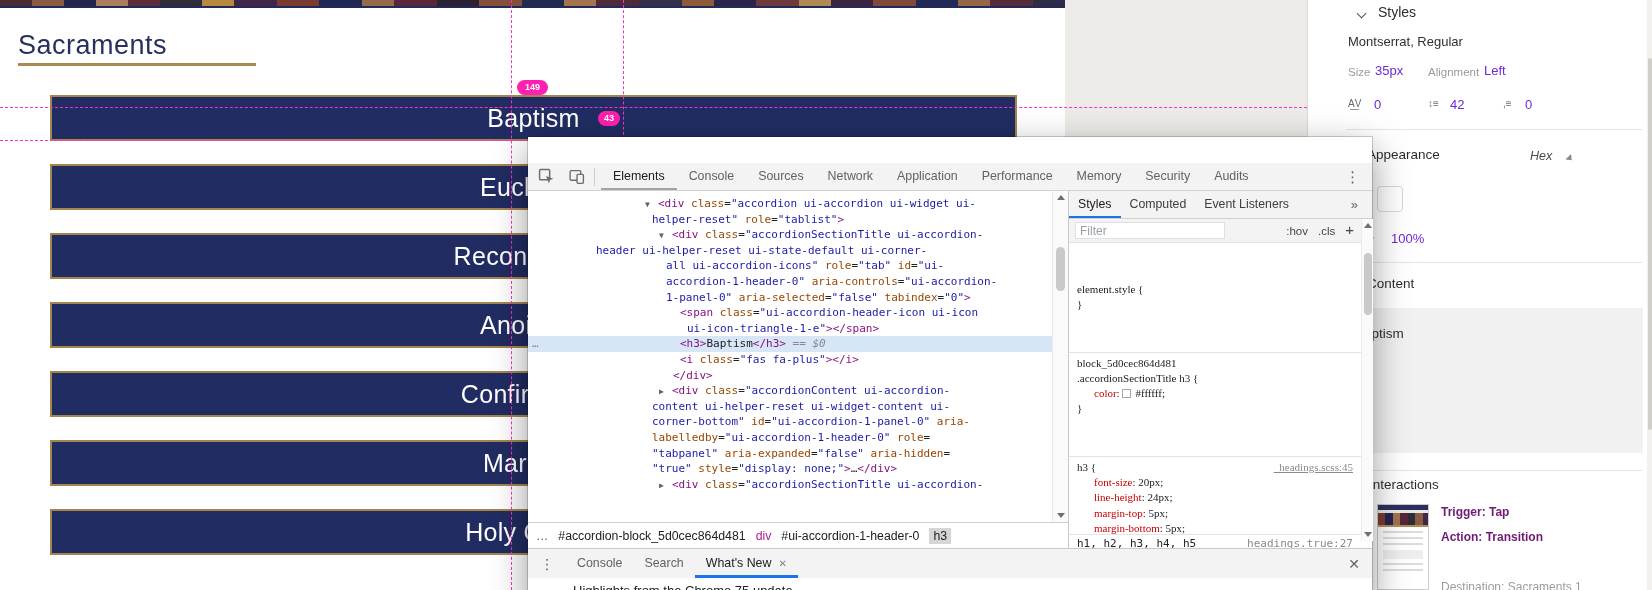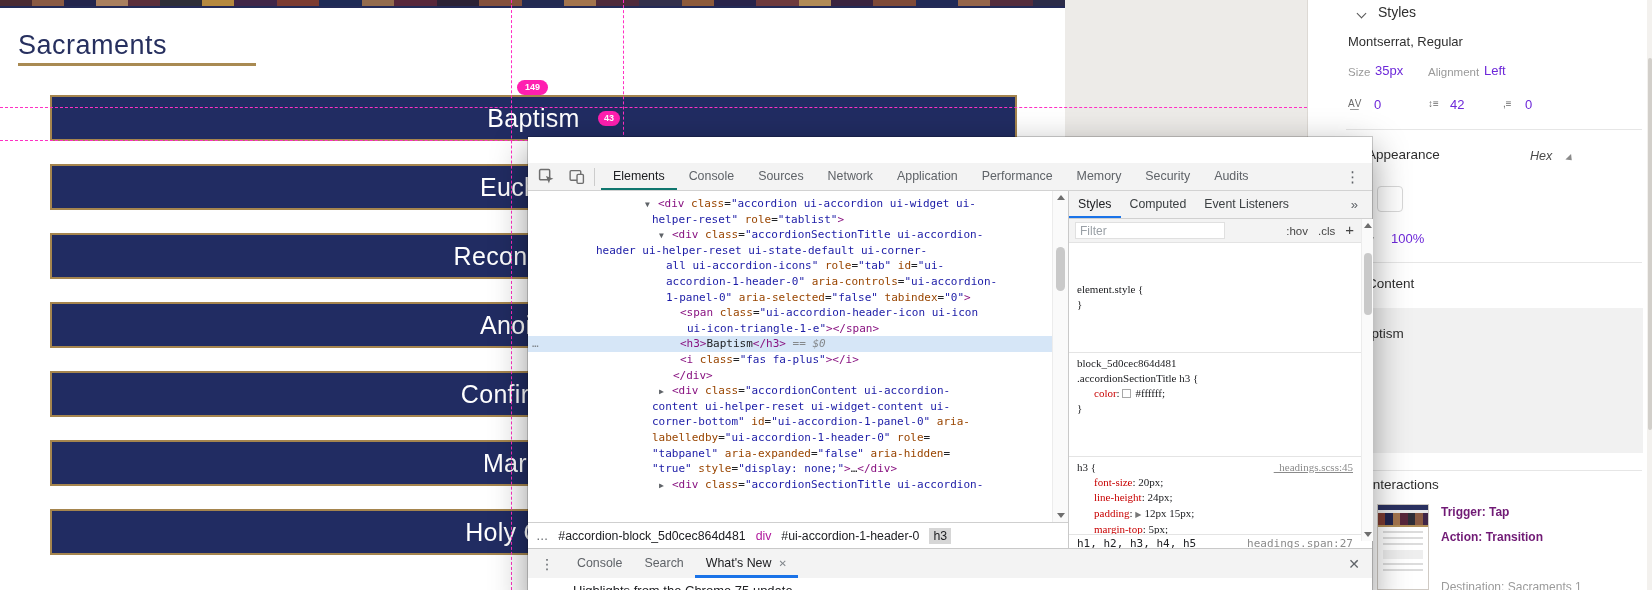--- a/index.html
+++ b/index.html
@@ -66,21 +66,21 @@
   .wb-close{width:50px;}
   .g-min{width:10px;height:2px;background:#fff;}
   .g-max{width:9px;height:8px;border:1px solid #fff;}
   .g-close::before{content:"✕";color:#fff;font-size:12px;}
 
   .dt-toolbar{position:absolute;left:0;top:26px;width:100%;height:28px;background:#f3f3f3;border-bottom:1px solid #d2d2d2;display:flex;align-items:center;}
   .tb-ico{width:24px;height:22px;display:flex;align-items:center;justify-content:center;margin-left:6px;}
   .tb-sep{width:1px;height:18px;background:#ccc;margin:0 6px;}
   .dt-tabs{display:flex;height:100%;}
   .dt-tab{padding:0 12px;line-height:26px;font-size:12.4px;color:#5f6368;}
-  .dt-tab.active{color:#202124;border-bottom:2px solid #0f766e;}
+  .dt-tab.active{color:#202124;border-bottom:2px solid #a3a3a3;}
   .kebab{margin-left:auto;padding:0 12px;color:#5f6368;font-size:15px;}
   .kebab::before{content:"⋮";}
 
   .dt-main{position:absolute;left:0;top:54px;width:844px;height:357px;background:#fff;}
   .tree{position:absolute;left:0;top:0;width:524px;height:331px;overflow:hidden;padding-top:5px;}
   .code-line{position:relative;height:15.6px;line-height:15.6px;font-family:"DejaVu Sans Mono",monospace;font-size:11px;white-space:pre;color:#202124;}
   .code-line.hl{background:#d6e6f7;}
   .gutter{position:absolute;left:4px;color:#80868b;}
   .arrow{position:absolute;font-size:8px;color:#5f6368;top:1px;}
   .c-t{color:#881280;} .c-a{color:#994500;} .c-s{color:#1a1aa6;} .c-d{color:#202124;} .c-x{color:#202124;} .c-m{color:#85898c;font-style:italic;}
@@ -299,37 +299,36 @@
               <div class="prop"><span class="pname">color</span><span class="c-d">: </span><span class="swatch" style="background: rgb(255, 255, 255);"></span><span class="pval">#ffffff;</span></div>
               <div class="pclose">}</div>
             </div>
             <div class="rule">
               <div class="rule-head">
                 <span class="sel">h3 {</span>
                 <span class="src">_headings.scss:45</span>
               </div>
               <div class="prop"><span class="pname">font-size</span><span class="c-d">: </span><span class="pval">20px;</span></div>
               <div class="prop"><span class="pname">line-height</span><span class="c-d">: </span><span class="pval">24px;</span></div>
-              <div class="prop"><span class="pname">padding</span><span class="c-d">: </span><span class="parrow">▶</span><span class="pval">12px 15px;</span></div>
               <div class="prop"><span class="pname">margin-top</span><span class="c-d">: </span><span class="pval">5px;</span></div>
               <div class="prop"><span class="pname">margin-bottom</span><span class="c-d">: </span><span class="pval">5px;</span></div>
               <div class="prop"><span class="pname">background</span><span class="c-d">: </span><span class="parrow">▶</span><span class="swatch" style="background: rgb(33, 44, 98);"></span><span class="pval">#212C62;</span></div>
               <div class="prop struck"><span class="pname">color</span><span class="c-d">: </span><span class="swatch" style="background: rgb(255, 255, 255);"></span><span class="pval">#ffffff;</span></div>
               <div class="pclose">}</div>
             </div>
           </div>
         <div class="sb sb-rp">
           <span class="tri-up"></span>
           <span class="sb-thumb"></span>
           <span class="tri-down"></span>
         </div>
       <div class="rule-partial">
             <div class="rule-head">
               <span class="sel">h1, h2, h3, h4, h5</span>
-              <span class="src">_headings.span:27</span>
+              <span class="src">_headings.true:27</span>
             </div>
           </div>
         </div>
 
       <div class="crumbs" id="crumbBar">
           <span class="crumb crumb-ellipsis">…</span>
           <span class="crumb">#accordion-block_5d0cec864d481</span>
           <span class="crumb crumb-tag">div</span>
           <span class="crumb">#ui-accordion-1-header-0</span>
           <span class="crumb sel">h3</span>

